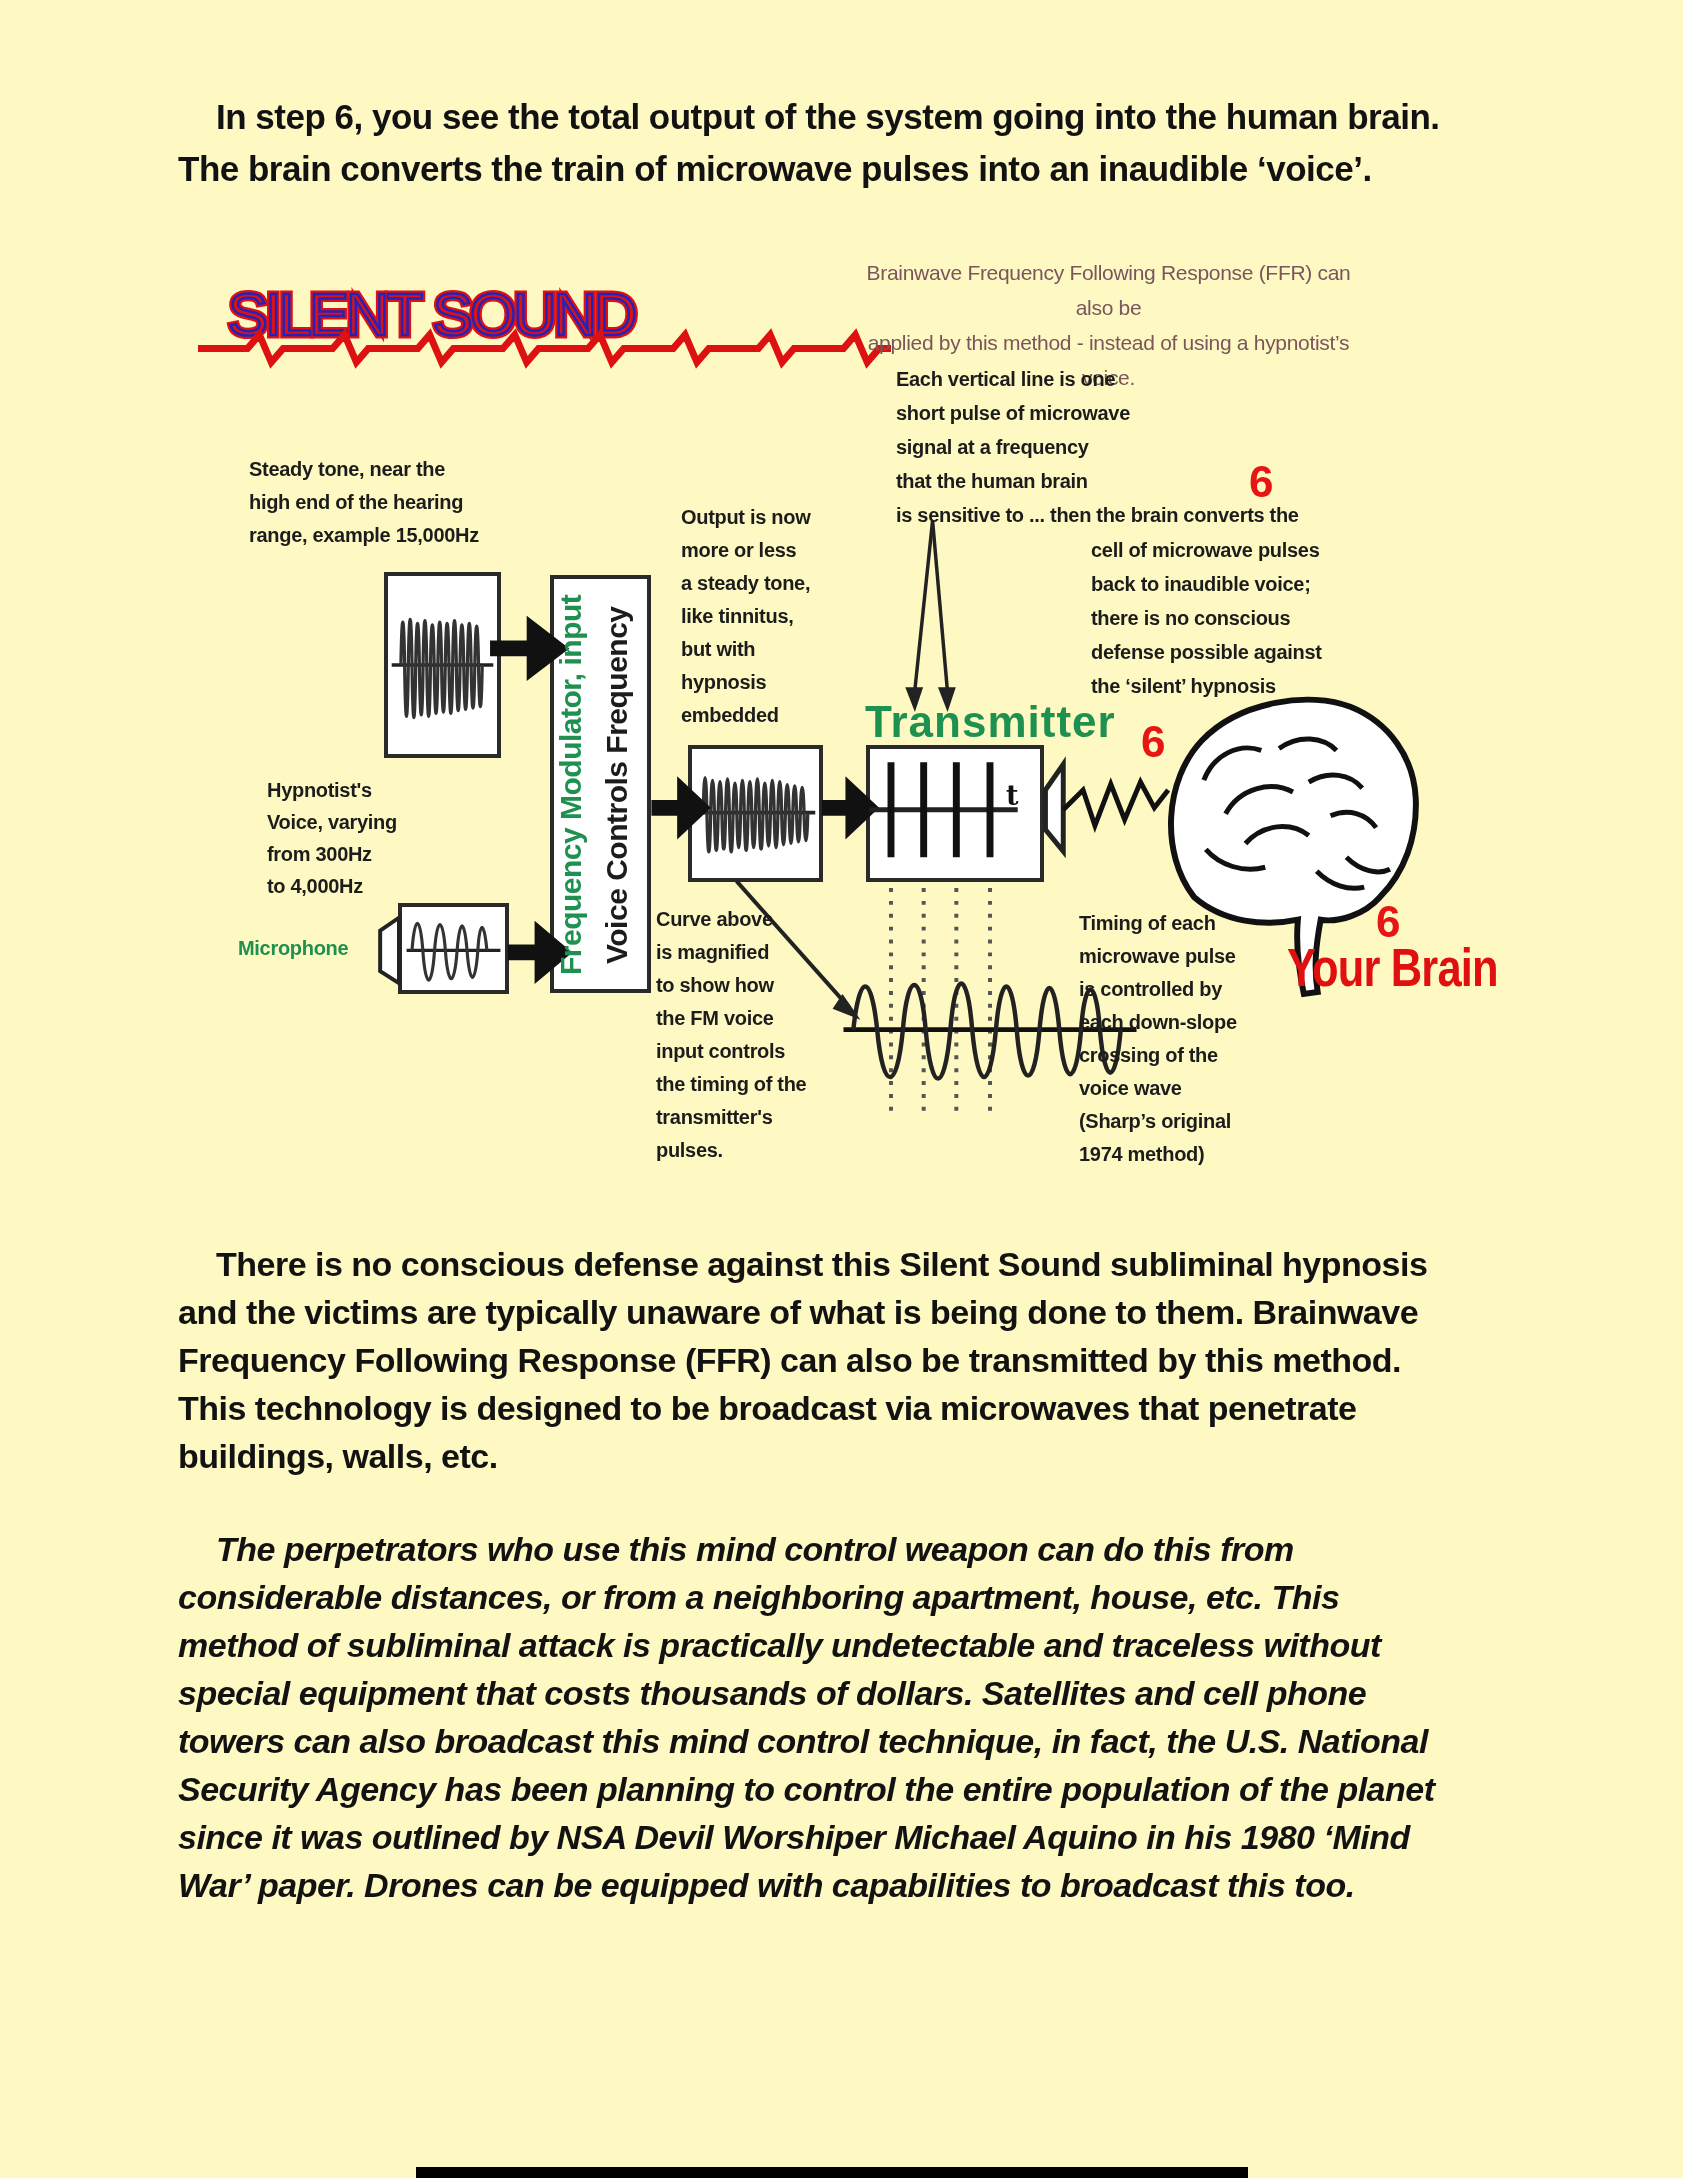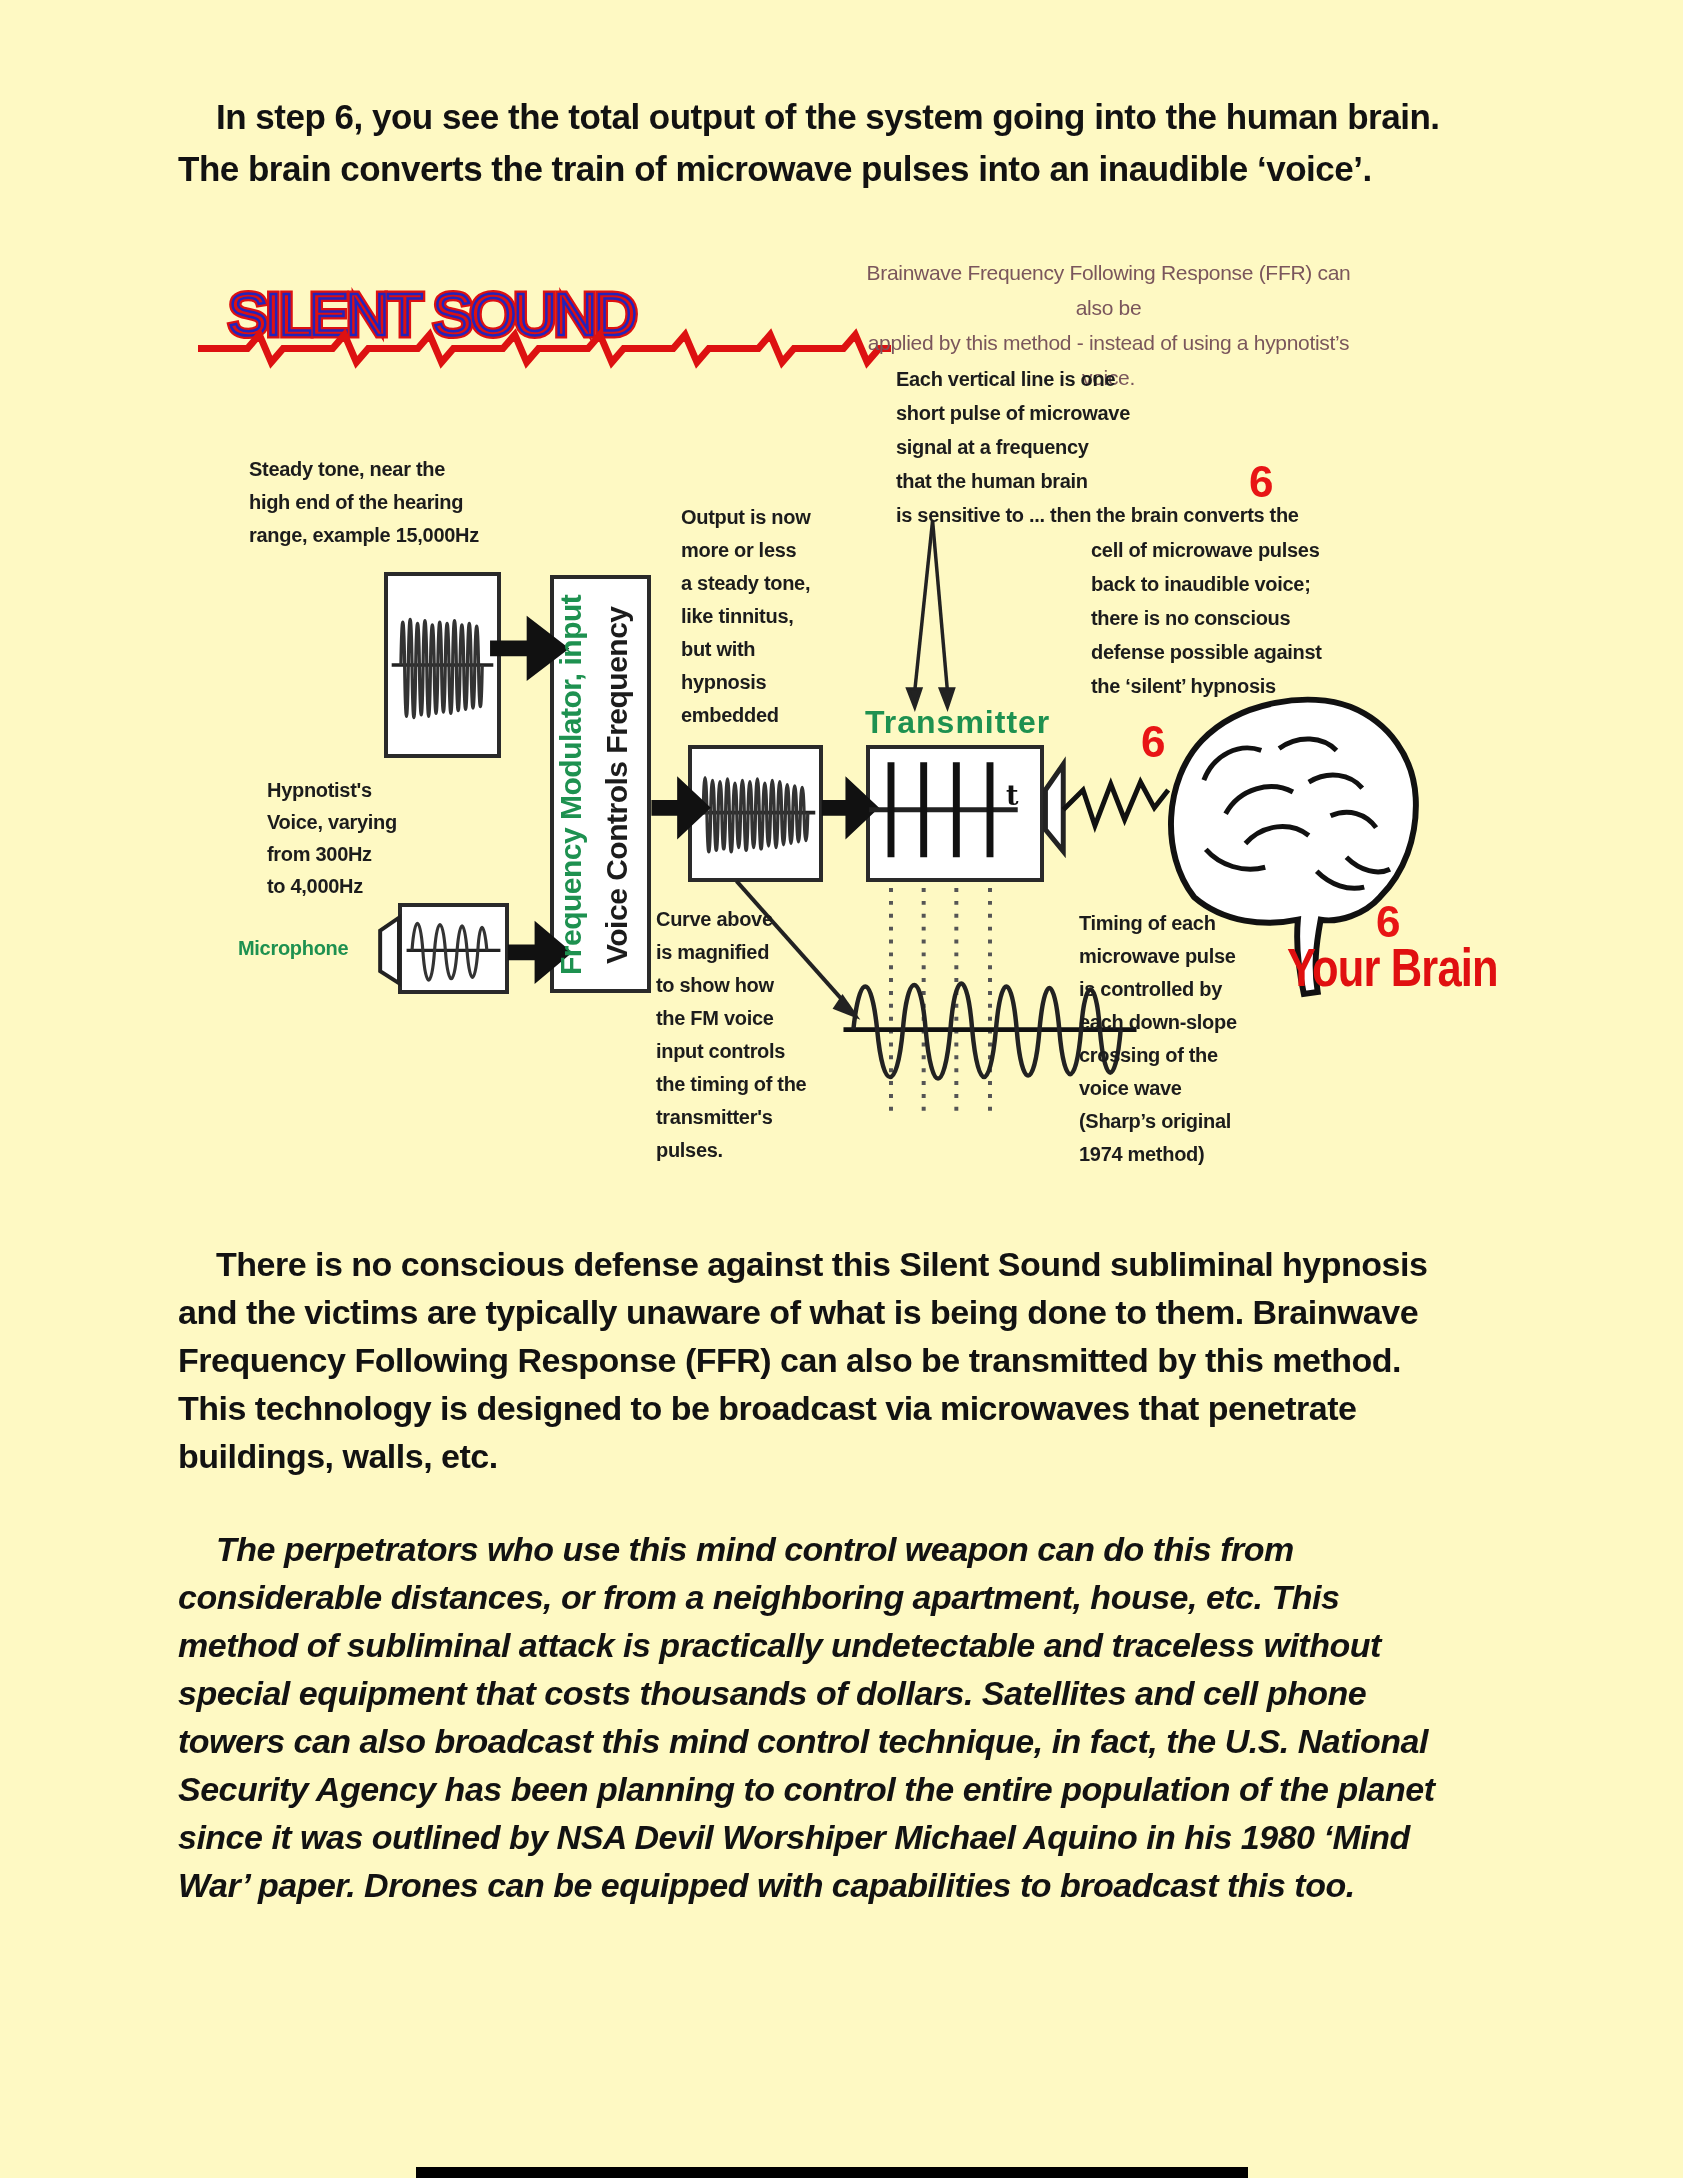--- a/index.html
+++ b/index.html
@@ -62,21 +62,21 @@
 from 300Hz
 to 4,000Hz</div>
     <div class="blk green" style="left:222px;top:931px;margin-left:16px;">Microphone</div>
     <div class="blk" style="left:681px;top:501px;line-height:33px;">Output is now
 more or less
 a steady tone,
 like tinnitus,
 but with
 hypnosis
 embedded</div>
-    <div class="blk green" style="left:865px;top:705px;font-size:32px;letter-spacing:1px;">Transmitter</div>
+    <div class="blk green" style="left:865px;top:705px;font-size:44px;letter-spacing:1px;">Transmitter</div>
     <div class="blk" style="left:896px;top:362px;">Each vertical line is one
 short pulse of microwave
 signal at a frequency
 that the human brain
 is sensitive to ... then the brain converts the</div>
     <div class="blk" style="left:1091px;top:533px;">cell of microwave pulses
 back to inaudible voice;
 there is no conscious
 defense possible against
 the ‘silent’ hypnosis</div>

